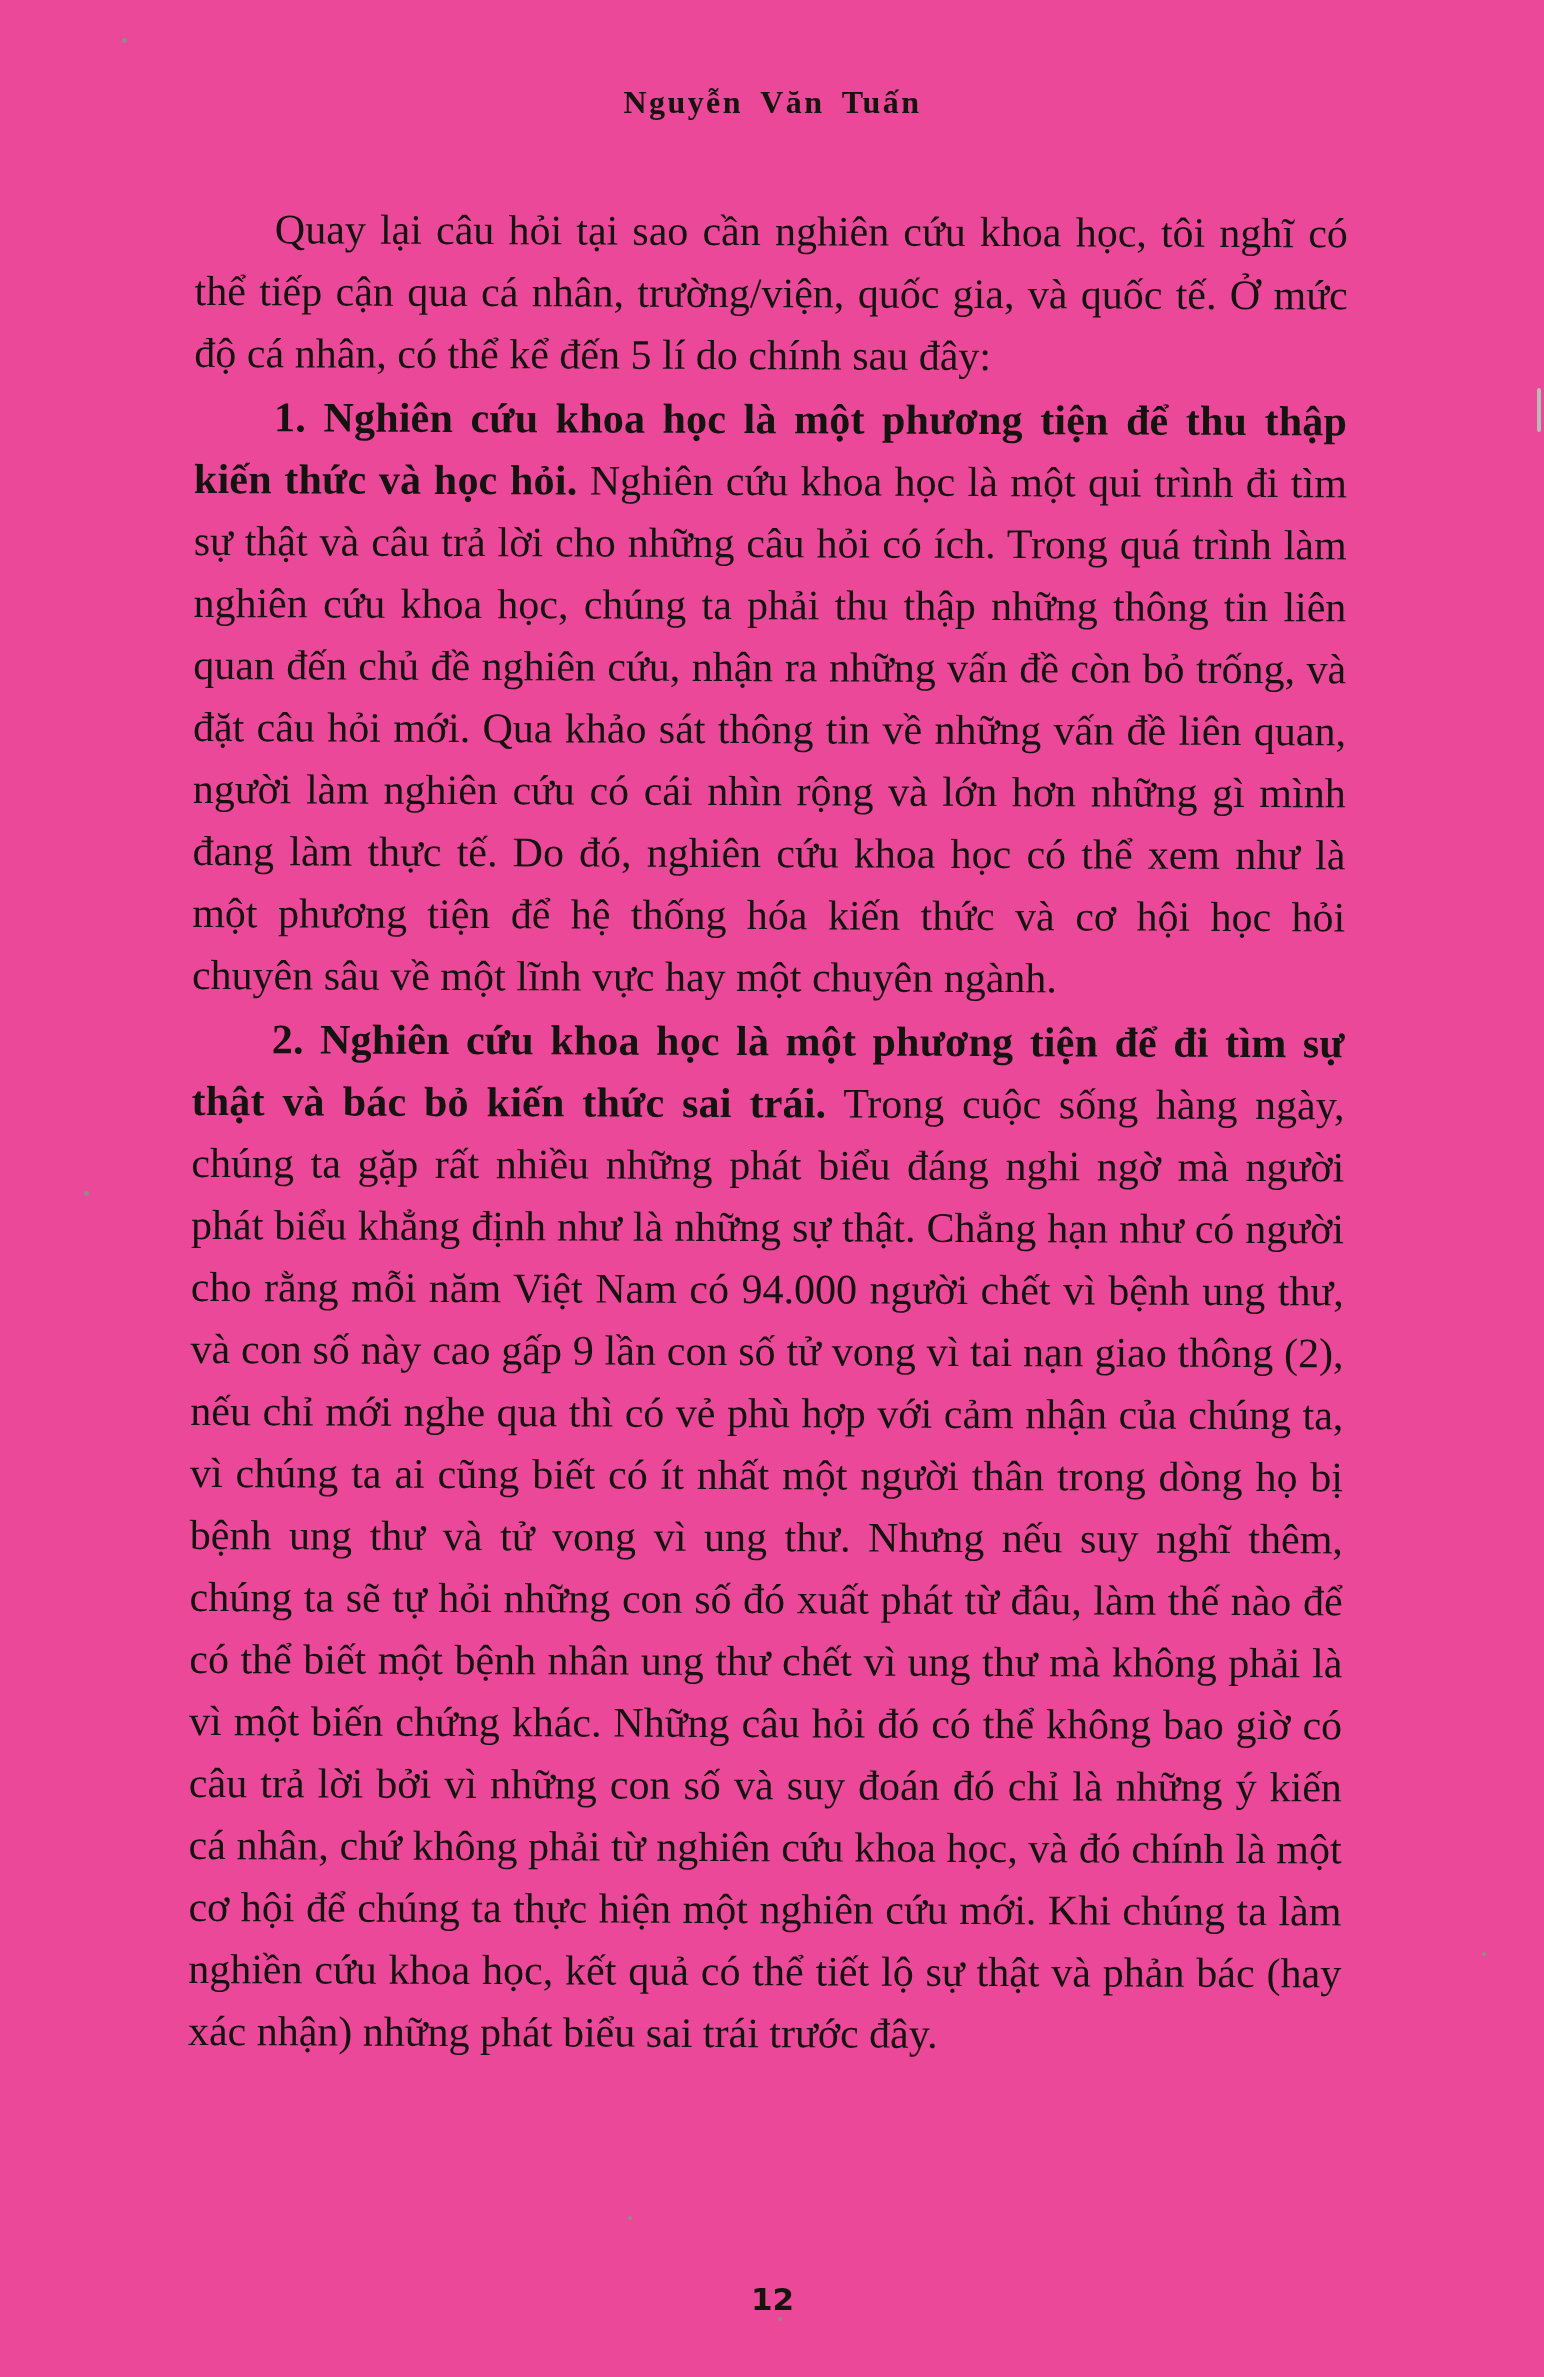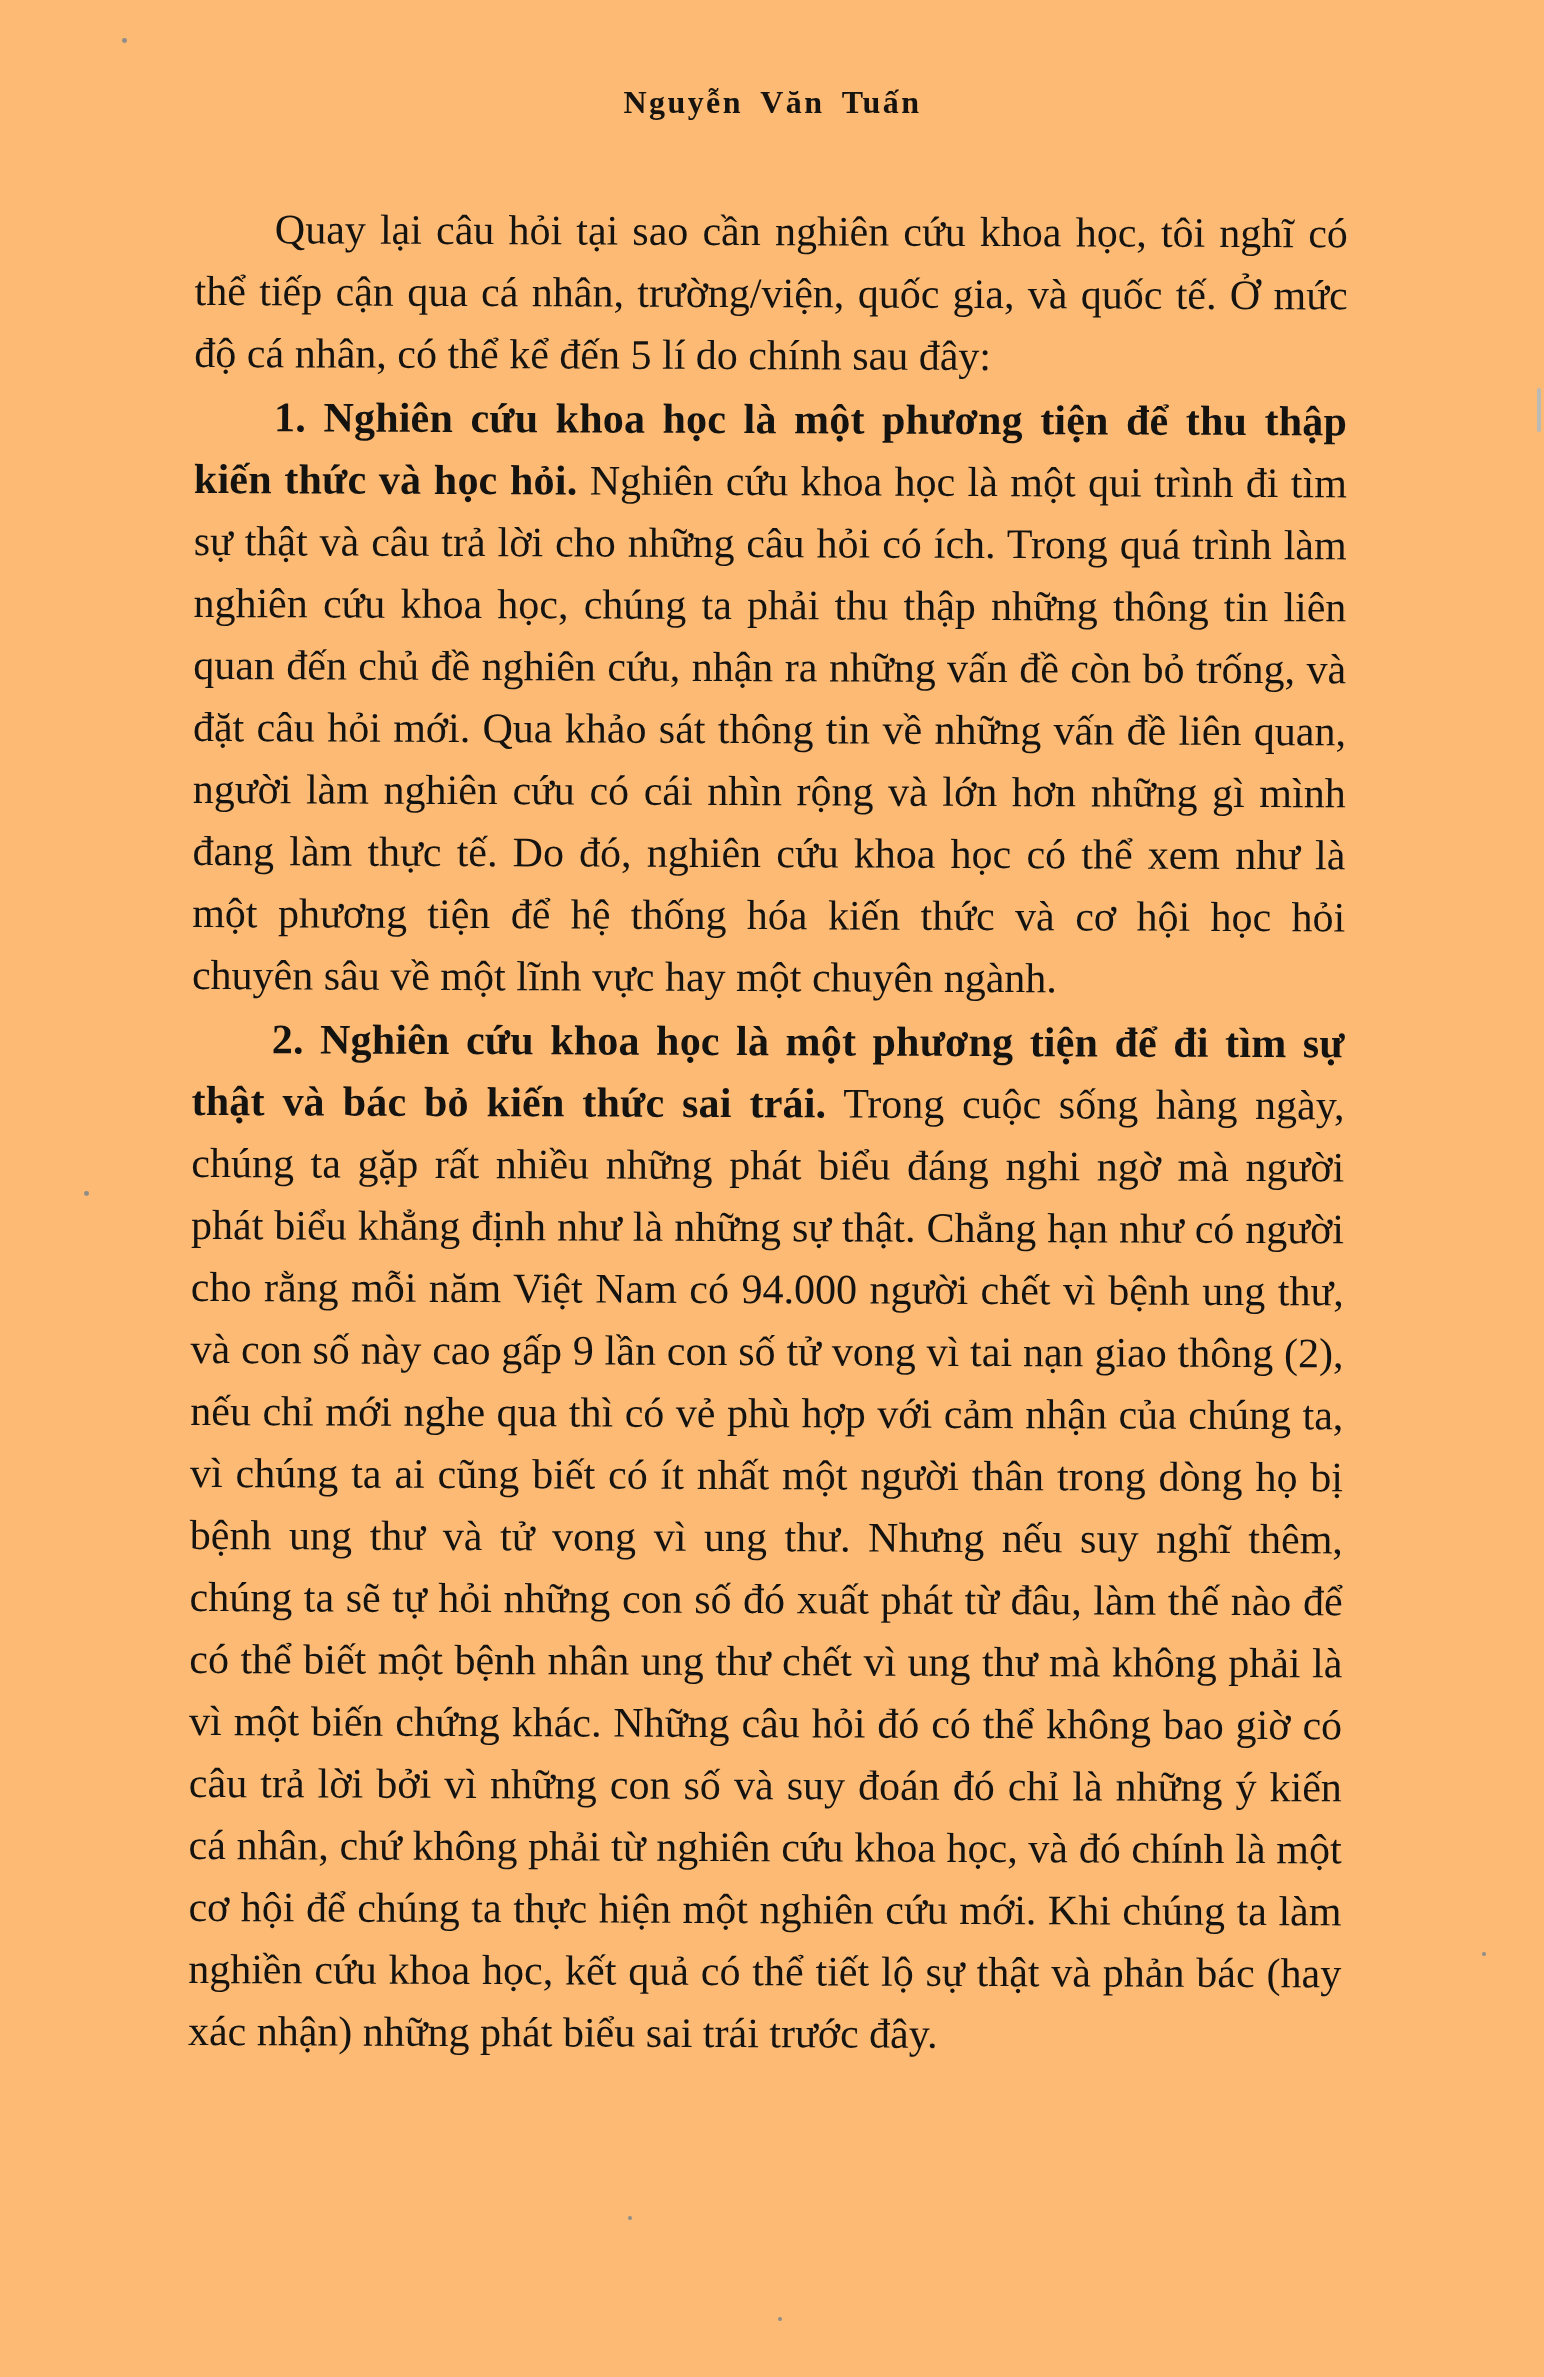--- a/index.html
+++ b/index.html
@@ -5,21 +5,21 @@
 <style>
   html, body {
     margin: 0;
     padding: 0;
     background: #fdfdfb;
   }
   .page {
     position: relative;
     width: 1545px;
     height: 2378px;
-    background: #fdba74;
+    background: #ec4899;
     color: #151310;
     font-family: "Liberation Serif", "DejaVu Serif", serif;
     overflow: hidden;
   }
   .running-head {
     position: absolute;
     top: 84px;
     left: 0;
     width: 100%;
     text-align: center;
@@ -97,20 +97,21 @@
   <div class="content">
 
     <p class="para"><span class="run">Quay lại câu hỏi tại sao cần nghiên cứu khoa học, tôi nghĩ có thể tiếp cận qua cá nhân, trường/viện, quốc gia, và quốc tế. Ở mức độ cá nhân, có thể kể đến 5 lí do chính sau đây:</span></p>
 
     <p class="para"><b class="run bold">1. Nghiên cứu khoa học là một phương tiện để thu thập kiến thức và học hỏi.</b><span class="run"> Nghiên cứu khoa học là một qui trình đi tìm sự thật và câu trả lời cho những câu hỏi có ích. Trong quá trình làm nghiên cứu khoa học, chúng ta phải thu thập những thông tin liên quan đến chủ đề nghiên cứu, nhận ra những vấn đề còn bỏ trống, và đặt câu hỏi mới. Qua khảo sát thông tin về những vấn đề liên quan, người làm nghiên cứu có cái nhìn rộng và lớn hơn những gì mình đang làm thực tế. Do đó, nghiên cứu khoa học có thể xem như là một phương tiện để hệ thống hóa kiến thức và cơ hội học hỏi chuyên sâu về một lĩnh vực hay một chuyên ngành.</span></p>
 
     <p class="para"><b class="run bold">2. Nghiên cứu khoa học là một phương tiện để đi tìm sự thật và bác bỏ kiến thức sai trái.</b><span class="run"> Trong cuộc sống hàng ngày, chúng ta gặp rất nhiều những phát biểu đáng nghi ngờ mà người phát biểu khẳng định như là những sự thật. Chẳng hạn như có người cho rằng mỗi năm Việt Nam có 94.000 người chết vì bệnh ung thư, và con số này cao gấp 9 lần con số tử vong vì tai nạn giao thông (2), nếu chỉ mới nghe qua thì có vẻ phù hợp với cảm nhận của chúng ta, vì chúng ta ai cũng biết có ít nhất một người thân trong dòng họ bị bệnh ung thư và tử vong vì ung thư. Nhưng nếu suy nghĩ thêm, chúng ta sẽ tự hỏi những con số đó xuất phát từ đâu, làm thế nào để có thể biết một bệnh nhân ung thư chết vì ung thư mà không phải là vì một biến chứng khác. Những câu hỏi đó có thể không bao giờ có câu trả lời bởi vì những con số và suy đoán đó chỉ là những ý kiến cá nhân, chứ không phải từ nghiên cứu khoa học, và đó chính là một cơ hội để chúng ta thực hiện một nghiên cứu mới. Khi chúng ta làm nghiền cứu khoa học, kết quả có thể tiết lộ sự thật và phản bác (hay xác nhận) những phát biểu sai trái trước đây.</span></p>
 
   </div>
 
+  <div class="folio">12</div>
 
   <div class="edge-mark"></div>
   <div class="speck s1"></div>
   <div class="speck s2"></div>
   <div class="speck s3"></div>
   <div class="speck s4"></div>
   <div class="speck s5"></div>
 
 </div>
 

